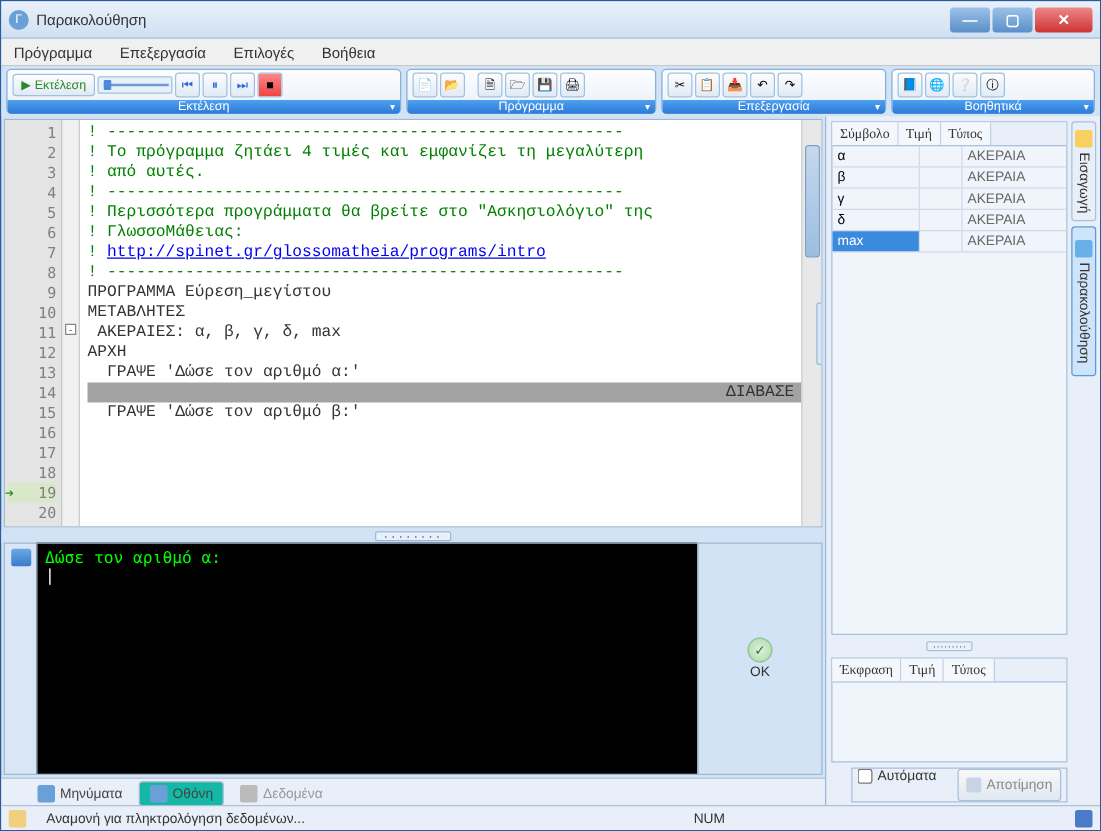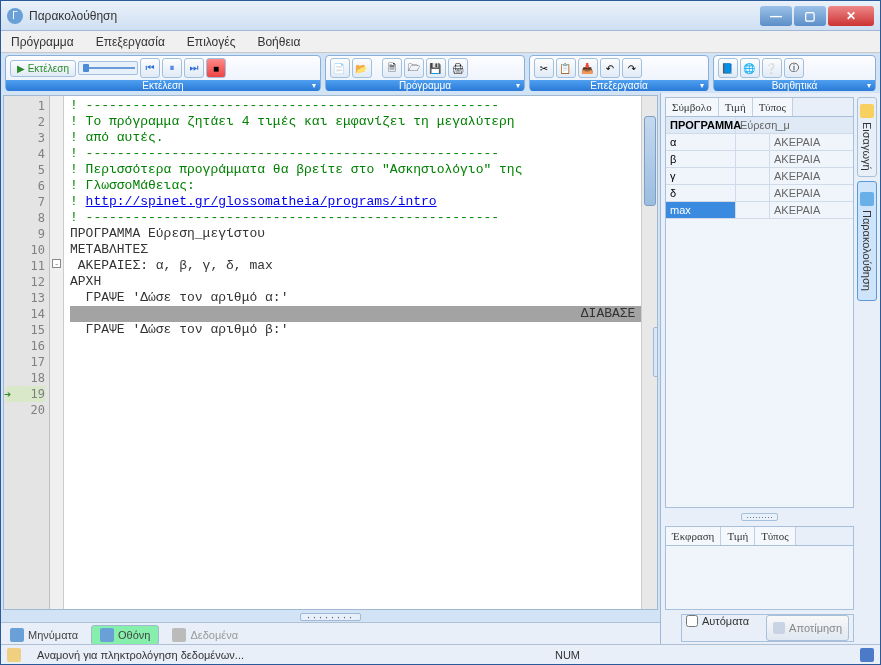--- a/index.html
+++ b/index.html
@@ -61,23 +61,23 @@
   .console-wrap { display:flex; height:186px; margin:0 2px 2px 2px; }
   .console-gutter { width:26px; background:#d8e6f5; border:1px solid #a0b8d0; border-right:none; display:flex; align-items:flex-start; justify-content:center; padding-top:4px;}
   .console-gutter span { width:16px; height:14px; background:linear-gradient(#6aa8e8,#3a7ac8); border-radius:2px;}
   .console { flex:1; background:#000; color:#00ff00; font-family:Consolas, monospace; font-size:13px; padding:4px 6px; border:1px solid #a0b8d0; border-right:none;}
   .console .cursor { color:#fff; }
   .console-right { width:100px; background:#d1e3f5; border:1px solid #a0b8d0; display:flex; flex-direction:column; align-items:center; justify-content:center; gap:4px;}
   .okbtn { color:#333; font-size:11px; text-align:center;}
   .okbtn .ico { width:20px; height:20px; border-radius:50%; background:radial-gradient(#e0f0e0,#a8d8a8); margin:0 auto 2px; border:1px solid #8ac08a; display:flex;align-items:center;justify-content:center;color:#2a7a2a;font-size:11px;}
   
   
-  .bottomtabs { height:24px; background:#e8eff8; display:flex; align-items:center; padding:0 0; gap:4px; border-top:1px solid #b0c0d4;}
+  .bottomtabs { height:24px; background:#e8eff8; display:flex; align-items:center; padding:0 20px; gap:4px; border-top:1px solid #b0c0d4;}
   .btab { display:flex; align-items:center; gap:4px; padding:2px 8px; border:1px solid transparent; border-radius:3px; cursor:pointer; color:#444;}
-  .btab.active { background:#86efac; border-color:#a0b8d0;}
+  .btab.active { background:#14b8a6; border-color:#a0b8d0;}
   .btab .ico { width:14px; height:14px; background:#6aa0d8; border-radius:2px;}
   .btab.disabled { color:#999;}
   .btab.disabled .ico{ background:#bbb;}
   
   
   .inspector { flex:1; display:flex; flex-direction:column; gap:4px;}
   .insp-top, .insp-bot { background:#f0f5fc; border:1px solid #a8c0da; }
   .insp-top { flex:1; position:relative;}
   .tabhdr { display:flex; background:#e8eff8; border-bottom:1px solid #a8c0da;}
   .tabhdr span { padding:3px 6px; border-right:1px solid #c0d0e4; font-size:11px; color:#333; background:#f4f8fc;font-family:Liberation Serif, serif;}
@@ -222,20 +222,35 @@
           <div style="height: 16px;"></div>
           <div style="height: 16px;"></div>
         </div>
       <div class="code" id="code"><div><span class="c">! -----------------------------------------------------</span></div><div><span class="c">! Το πρόγραμμα ζητάει 4 τιμές και εμφανίζει τη μεγαλύτερη</span></div><div><span class="c">! από αυτές.</span></div><div><span class="c">! -----------------------------------------------------</span></div><div><span class="c">! Περισσότερα προγράμματα θα βρείτε στο "Ασκησιολόγιο" της</span></div><div><span class="c">! ΓλωσσοΜάθειας:</span></div><div><span class="c">! </span><span class="lnk">http://spinet.gr/glossomatheia/programs/intro</span></div><div><span class="c">! -----------------------------------------------------</span></div><div></div><div></div><div>ΠΡΟΓΡΑΜΜΑ Εύρεση_μεγίστου</div><div></div><div>ΜΕΤΑΒΛΗΤΕΣ</div><div> ΑΚΕΡΑΙΕΣ: α, β, γ, δ, max</div><div></div><div>ΑΡΧΗ</div><div></div><div>  ΓΡΑΨΕ 'Δώσε τον αριθμό α:'</div><div class="hl">  ΔΙΑΒΑΣΕ α</div><div>  ΓΡΑΨΕ 'Δώσε τον αριθμό β:'</div></div>
       <div class="editor-scroll">
           <div class="thumb"></div>
         </div>
       <div class="gripper"></div>
     </div>
     <div class="hsplit-grip"></div>
+    <div class="console-wrap">
+      <div class="console-gutter">
+          <span></span>
+        </div>
+      <div class="console">
+        <span>Δώσε τον αριθμό α:</span><br>
+        <span class="cursor">|</span>
+      </div>
+      <div class="console-right">
+        <div class="okbtn">
+          <div class="ico">✓</div>
+          <span>OK</span>
+        </div>
+      </div>
+    </div>
     <div class="bottomtabs">
       <div class="btab">
           <span class="ico"></span>
           <span>Μηνύματα</span>
         </div>
       <div class="btab active">
           <span class="ico"></span>
           <span>Οθόνη</span>
         </div>
       <div class="btab disabled">
@@ -245,24 +260,20 @@
     </div>
   </div>
 
   <div class="rightcol">
     <div class="inspector">
       <div class="insp-top">
         <div class="tabhdr">
           <span>Σύμβολο</span>
           <span>Τιμή</span>
           <span>Τύπος</span>
-        </div>
-        <div class="gridrow hdr">
-          <div class="c1">ΠΡΟΓΡΑΜΜΑ</div>
-          <div class="c3" style="font-weight:normal">Εύρεση_μ</div>
         </div>
         <div id="symrows">
             <div class="gridrow">
               <div class="c1">α</div>
               <div class="c2"></div>
               <div class="c3">ΑΚΕΡΑΙΑ</div>
             </div>
             <div class="gridrow">
               <div class="c1">β</div>
               <div class="c2"></div>

